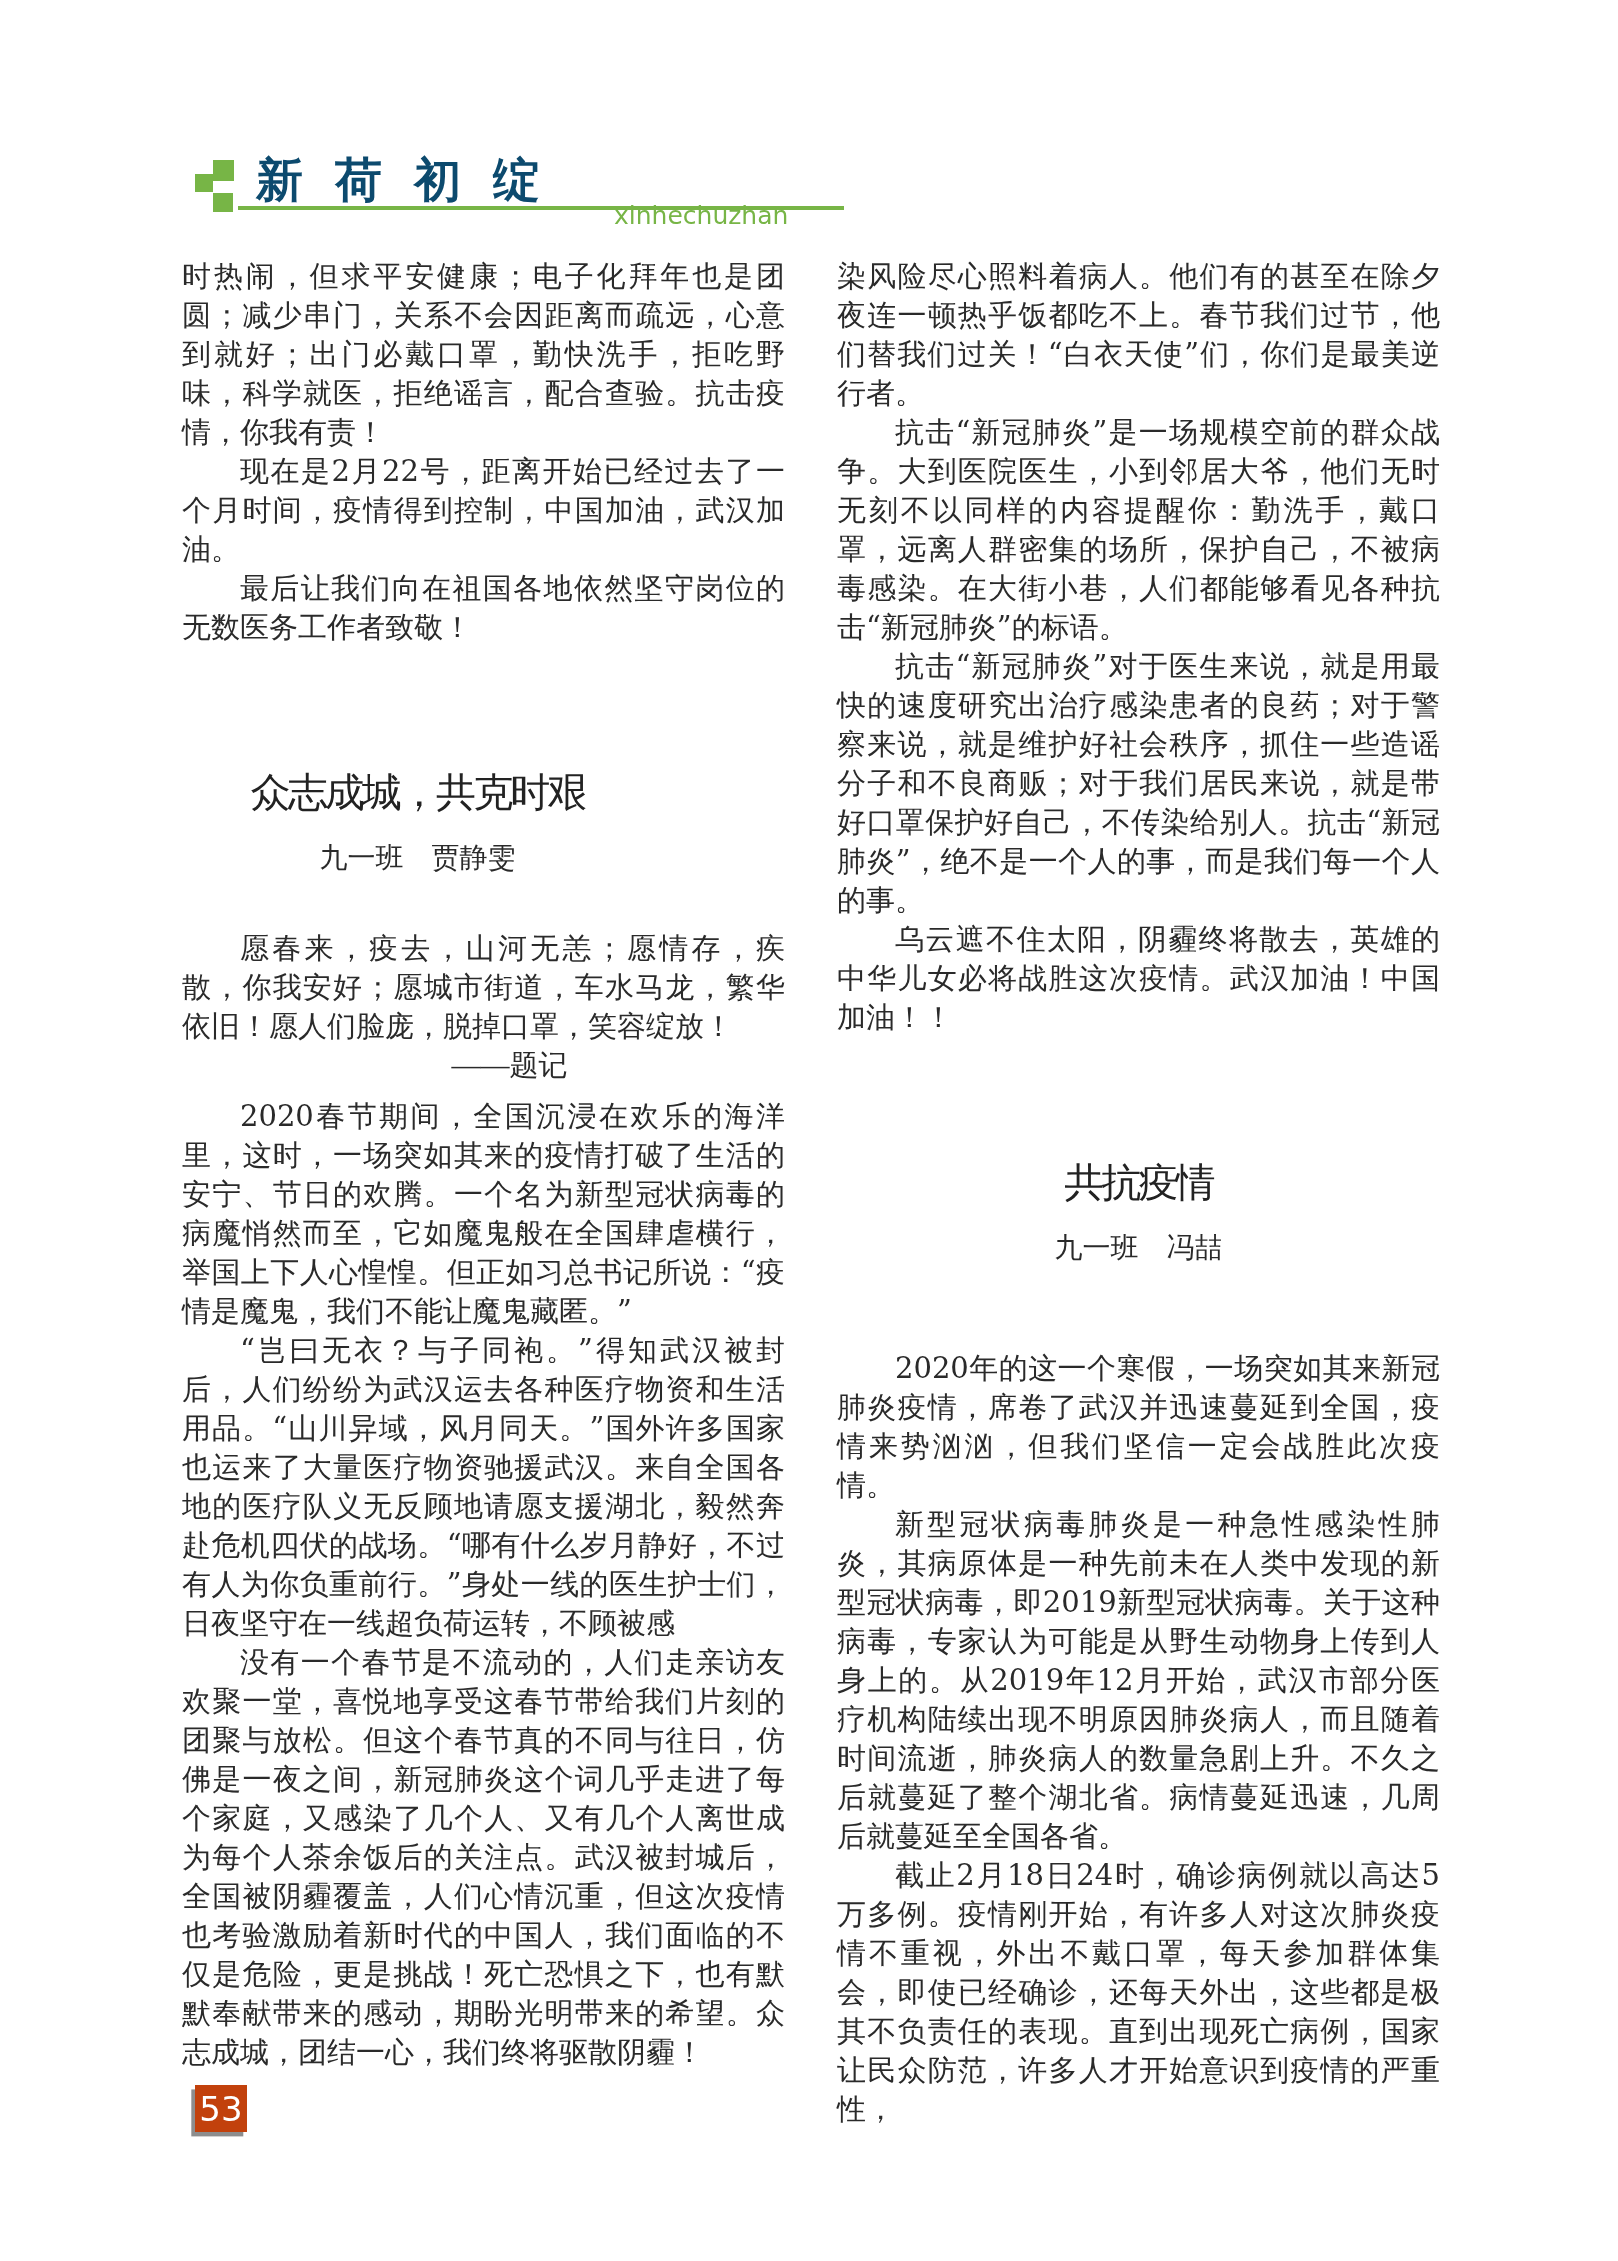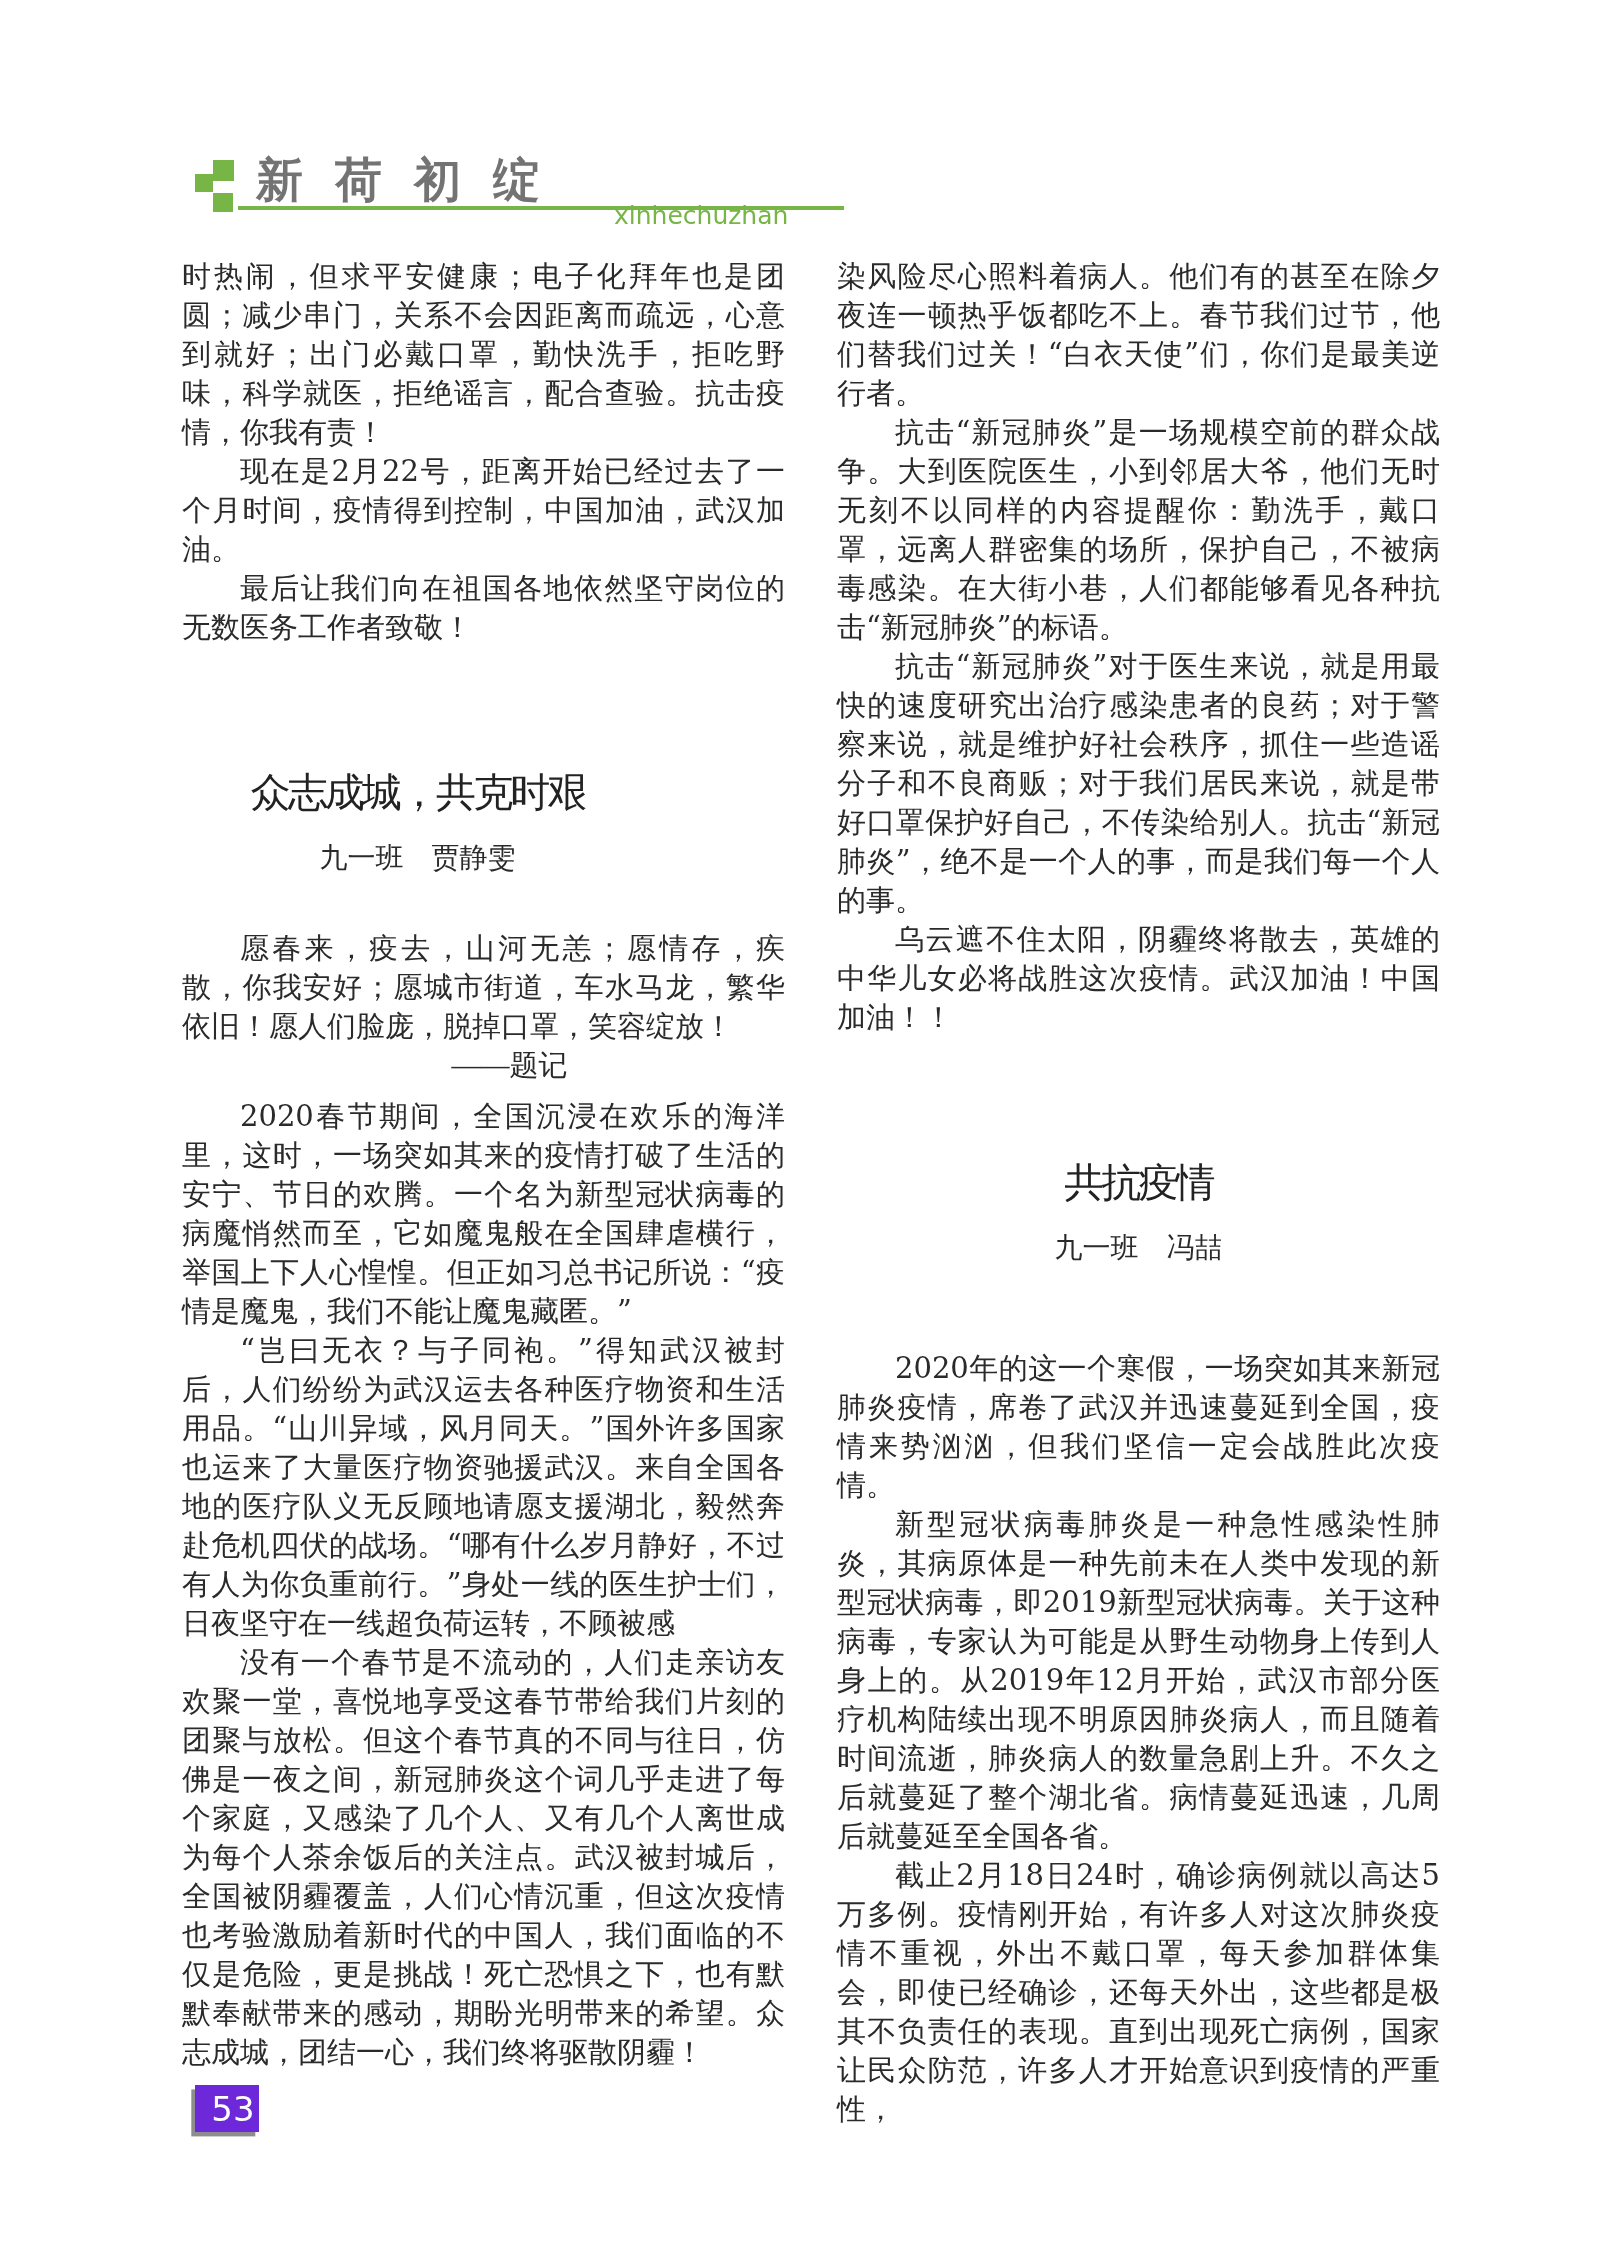--- a/index.html
+++ b/index.html
@@ -14,21 +14,21 @@
   
   .logo-mark{position:absolute;left:0;top:0;}
   .sq{position:absolute;background:#77b546;}
   .sq-top{left:213px;top:160px;width:20.6px;height:21.3px;}
   .sq-left{left:195px;top:174px;width:18.4px;height:18.4px;}
   .sq-bottom{left:213px;top:193px;width:20px;height:19px;}
   .logo-cn{
     position:absolute;left:256px;top:155px;
     font-family:"DejaVu Sans", sans-serif;
     font-weight:bold;font-size:47px;line-height:50px;
-    letter-spacing:32px;color:#737373;white-space:nowrap;
+    letter-spacing:32px;color:#0c4a6e;white-space:nowrap;
   }
   .logo-py{
     position:absolute;left:614px;top:182px;
     font-family:"DejaVu Sans", sans-serif;
     font-size:25px;line-height:26.5px;color:#77b546;white-space:nowrap;margin-top:21px;
   }
   .header-rule{
     position:absolute;left:238px;top:206px;width:606px;height:3.7px;
     background:#77b546;
   }
@@ -56,26 +56,26 @@
   }
   .shifted{padding-right:132px;}
   .epigraph{margin-top:54px;font-family:Liberation Serif, serif;}
   .attribution{text-indent:0;text-align:center;padding-right:5.9px;margin-top:2.9px;}
   .essay-body{margin-top:11.8px;}
   .essay-body-2{margin-top:84px;}
   
   .page-number{
     position:absolute;left:195px;top:2085px;
     width:52px;height:47px;
-    background:#6d28d9;
+    background:#c2410c;
     box-shadow:-3.7px 4.4px 0 #8d8d8d;
     color:#ffffff;
     font-family:"DejaVu Sans", sans-serif;
     font-size:34px;
-    display:flex;align-items:center;justify-content:center;padding-left:12px;
+    display:flex;align-items:center;justify-content:center;
   }
 </style>
 </head>
 <body>
 
 <div class="page">
 
   <header>
     <div class="logo-mark">
       <span class="sq sq-top"></span>

